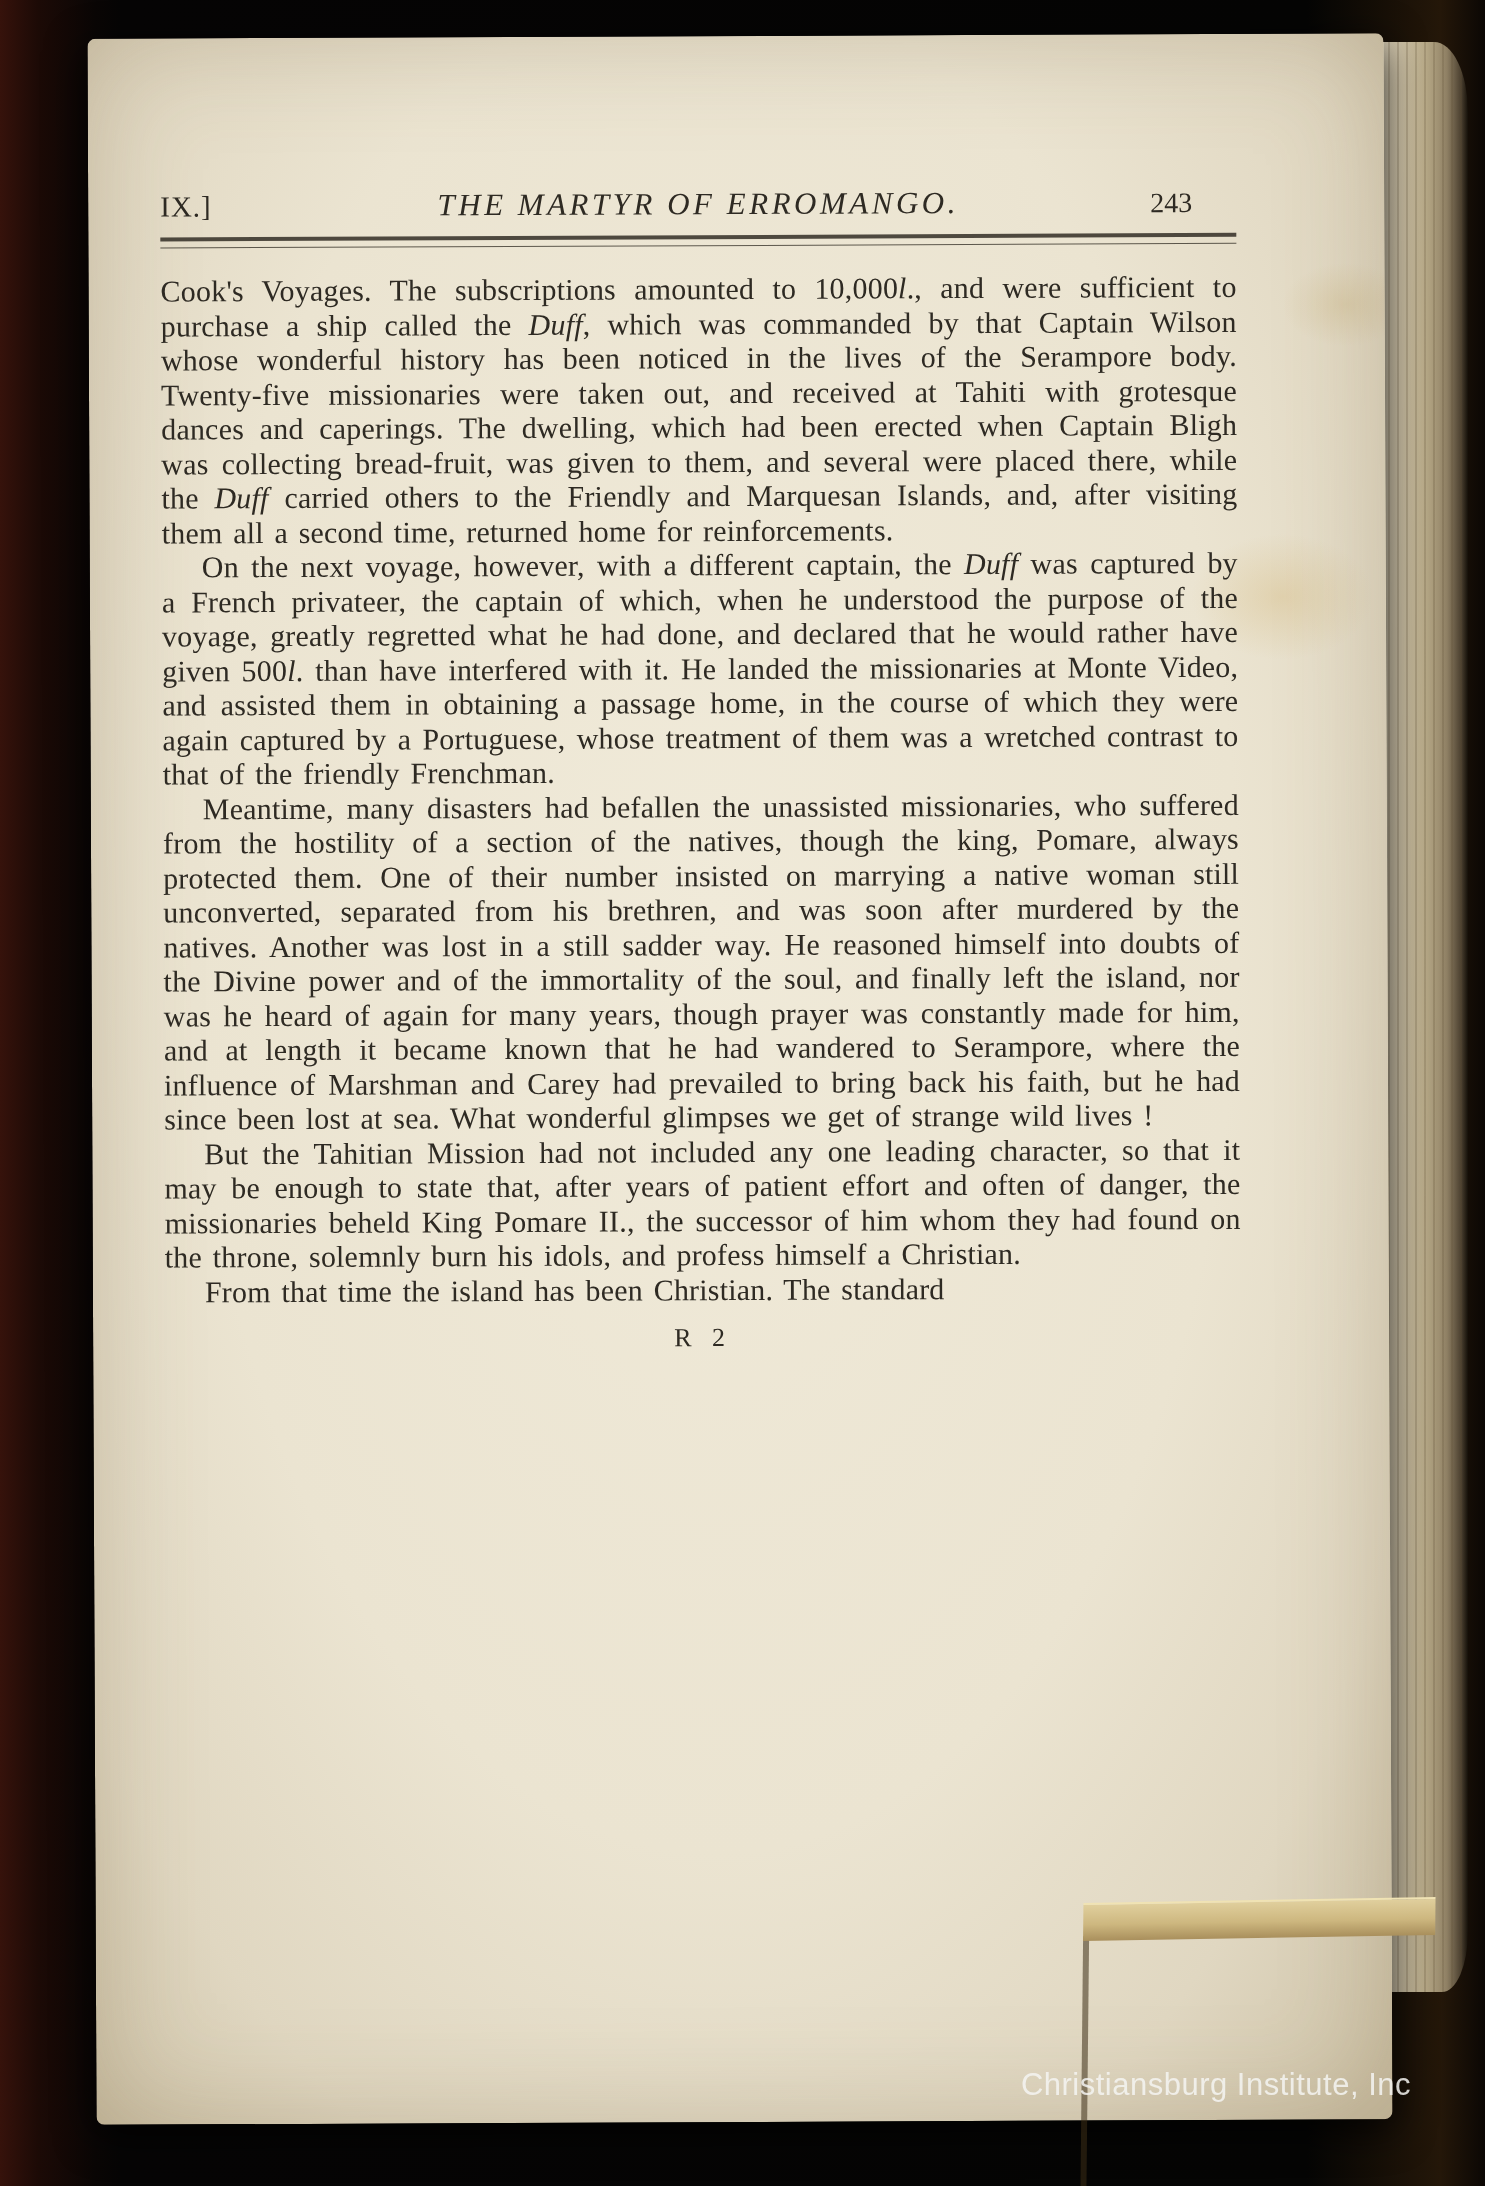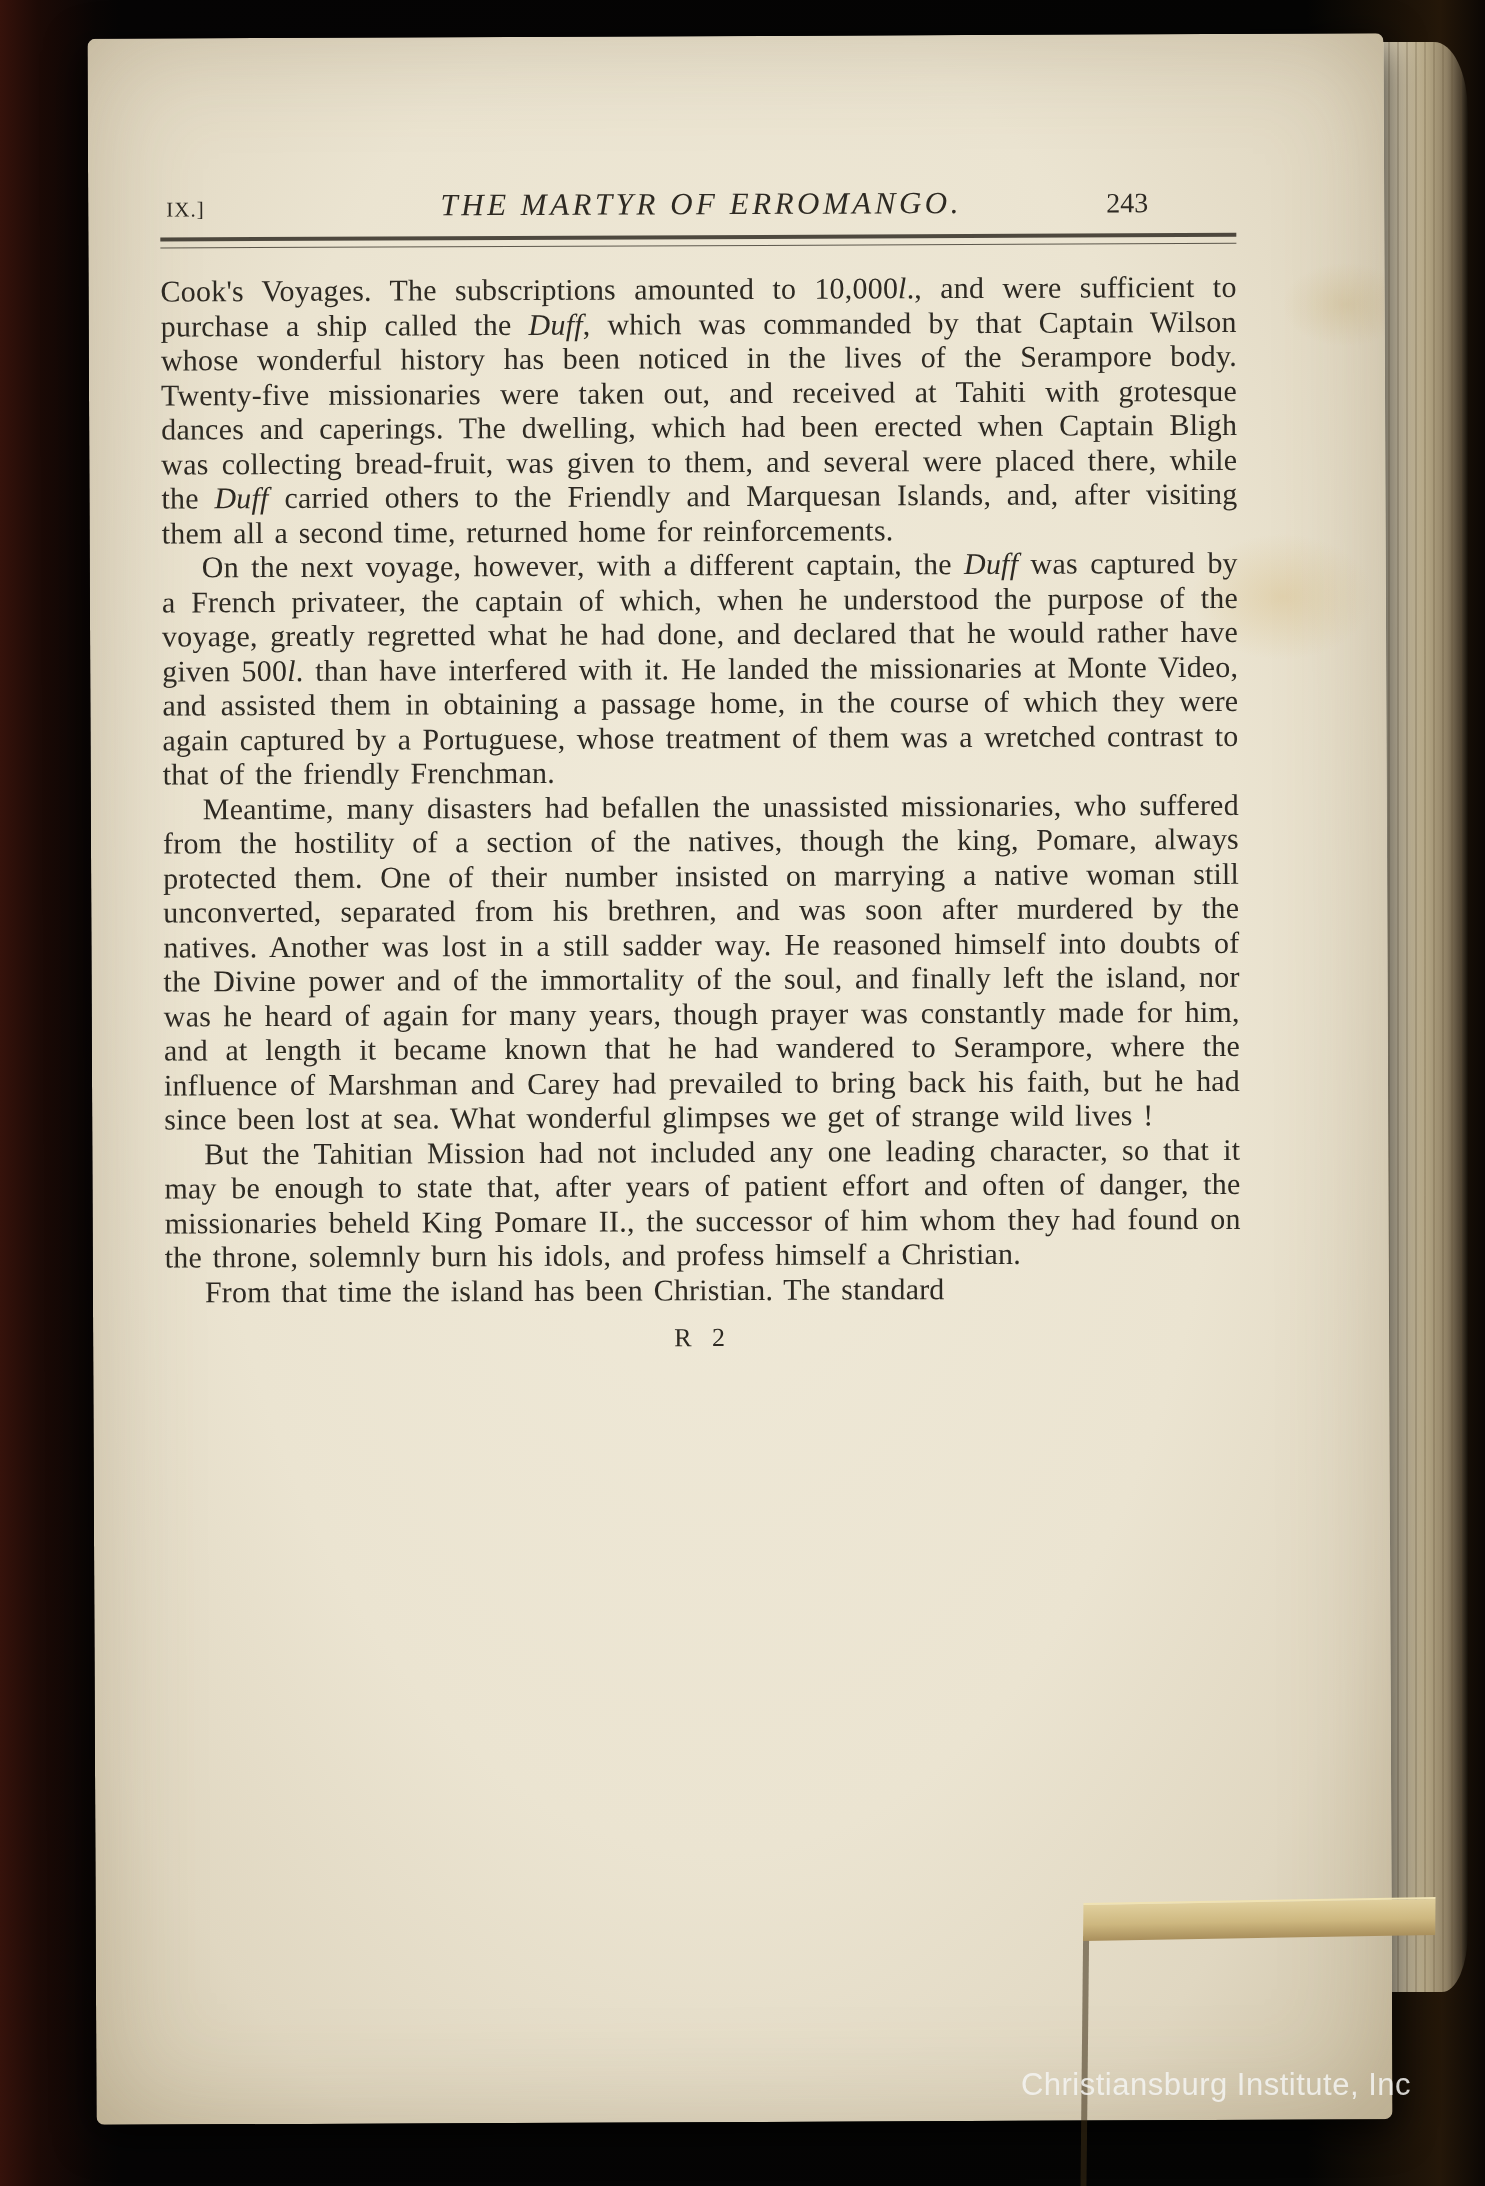--- a/index.html
+++ b/index.html
@@ -24,25 +24,25 @@
     background:
       radial-gradient(ellipse 130px 90px at 92% 27%, rgba(205,170,95,0.28), rgba(205,170,95,0) 70%),
       radial-gradient(ellipse 90px 60px at 97% 13%, rgba(190,160,90,0.22), rgba(190,160,90,0) 70%),
       radial-gradient(ellipse at 48% 42%, #f0ead9 0%, #ebe4d1 55%, #e0d7c1 80%, #cfc4a9 97%);
     box-shadow: 0 10px 40px rgba(0,0,0,0.85), inset 0 0 110px rgba(120,98,62,0.28);
     border-radius:8px;
     transform:rotate(-0.25deg);
   }
   .page-inner { padding:150px 148px 0 72px; color:#2e2a23; }
   .running-head { display:flex; align-items:baseline; }
-  .running-head .section { width:130px; font-size:21px; letter-spacing:1px;margin-left:6px; }
+  .running-head .section { width:130px; font-size:29px; letter-spacing:1px; }
   .running-head .title {
     flex:1; text-align:center; font-style:italic; font-size:31px; letter-spacing:3.5px;
   }
-  .running-head .pageno { width:130px; text-align:left; font-size:28px; }
+  .running-head .pageno { width:130px; text-align:center; font-size:28px; }
   .head-rule {
     margin-top:13px; height:6px;
     border-top:4px solid rgba(44,39,31,0.82);
     border-bottom:1px solid rgba(44,39,31,0.75);
   }
   .body-text { margin-top:26px; }
   .para {
     margin:0; font-size:30px; line-height:34.5px; text-align:justify;
     letter-spacing:0.2px; word-spacing:3px; color:#2e2a23;
   }

